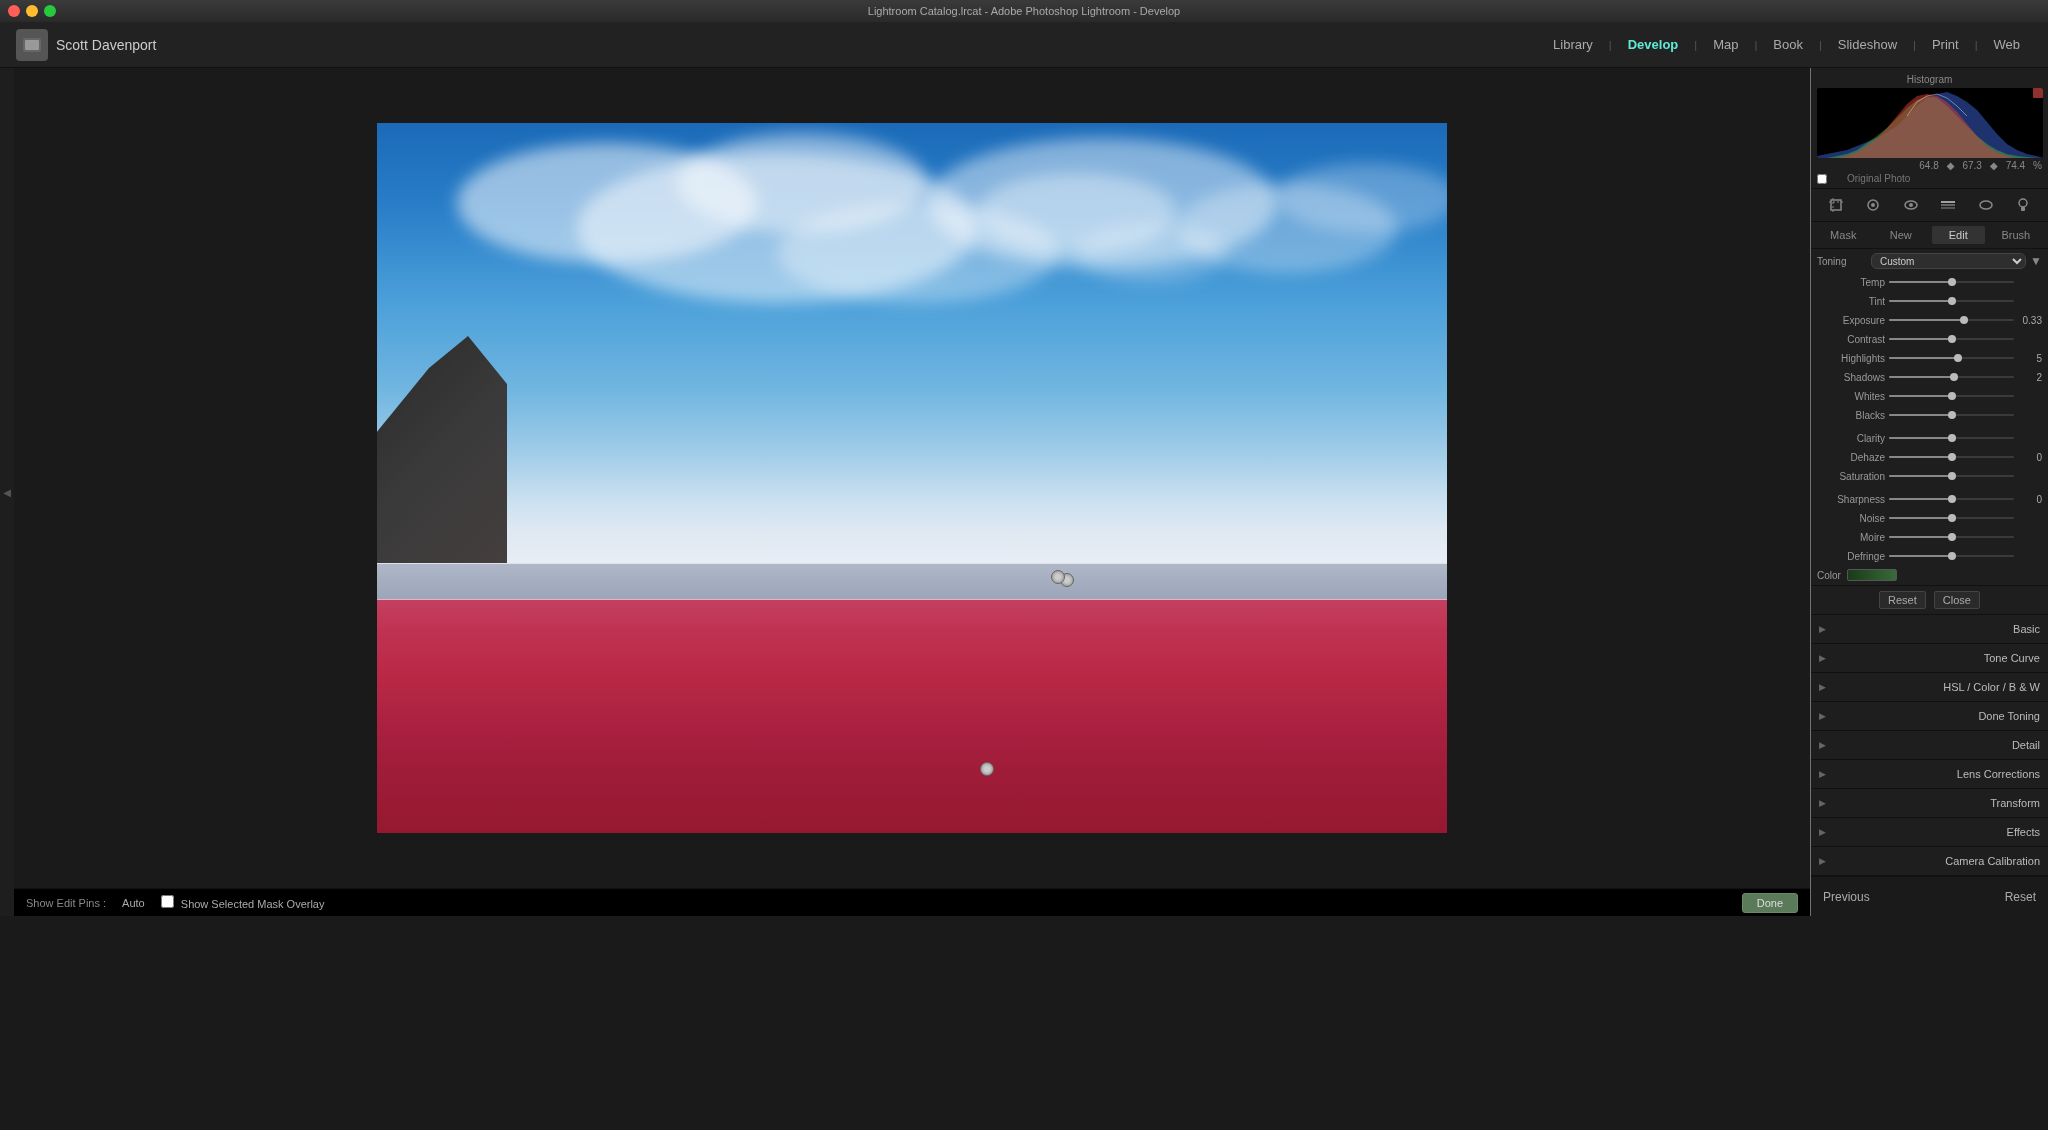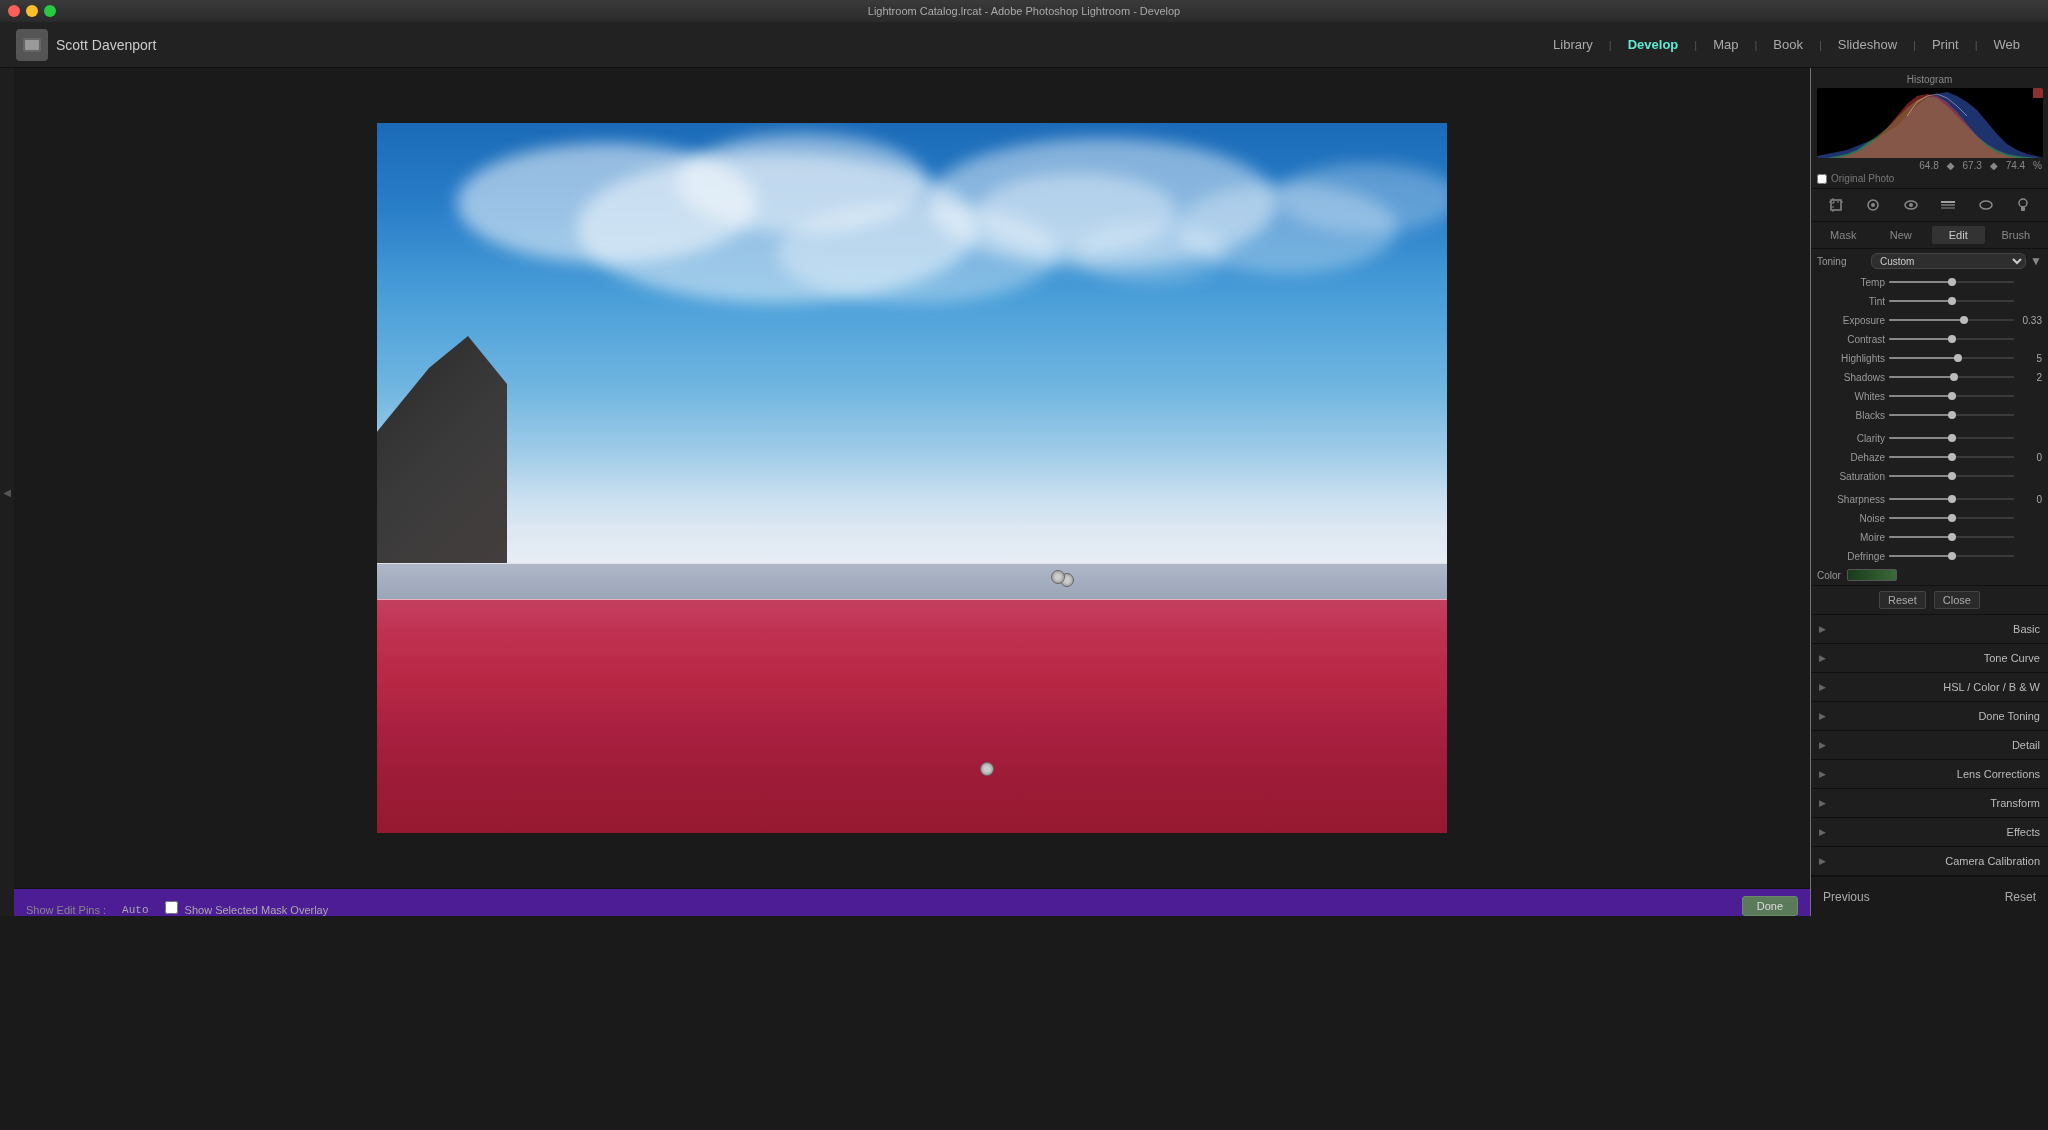--- a/index.html
+++ b/index.html
@@ -220,35 +220,34 @@
       border-radius: 50%;
       background: radial-gradient(circle, #ccc 30%, #888 100%);
       border: 1px solid #666;
       cursor: pointer;
       transform: translate(-50%, -50%);
     }
 
     
     #bottom-toolbar {
       height: 28px;
-      background: #4c1d95;
+      background: #000000;
       border-top: 1px solid #111;
       display: flex;
-      align-items: flex-end;
+      align-items: center;
       padding: 0 12px;
       gap: 16px;
     }
     .toolbar-label {
       color: #888;
       font-size: 11px;
     }
     .toolbar-value {
       color: #aaa;
       font-size: 11px;
-      font-family: Liberation Mono, monospace;
     }
     .toolbar-check-label {
       color: #aaa;
       font-size: 11px;
       cursor: pointer;
     }
     .bottom-right-btns {
       margin-left: auto;
       display: flex;
       gap: 8px;
@@ -305,21 +304,21 @@
       display: flex;
       justify-content: flex-end;
       gap: 8px;
       font-size: 10px;
       color: #888;
       margin-top: 2px;
     }
     #orig-photo-check {
       display: flex;
       align-items: flex-end;
-      gap: 4px;
+      gap: 20px;
       font-size: 10px;
       color: #777;
       margin-top: 2px;
     }
 
     
     #tool-icons-row {
       display: flex;
       align-items: center;
       justify-content: space-around;

